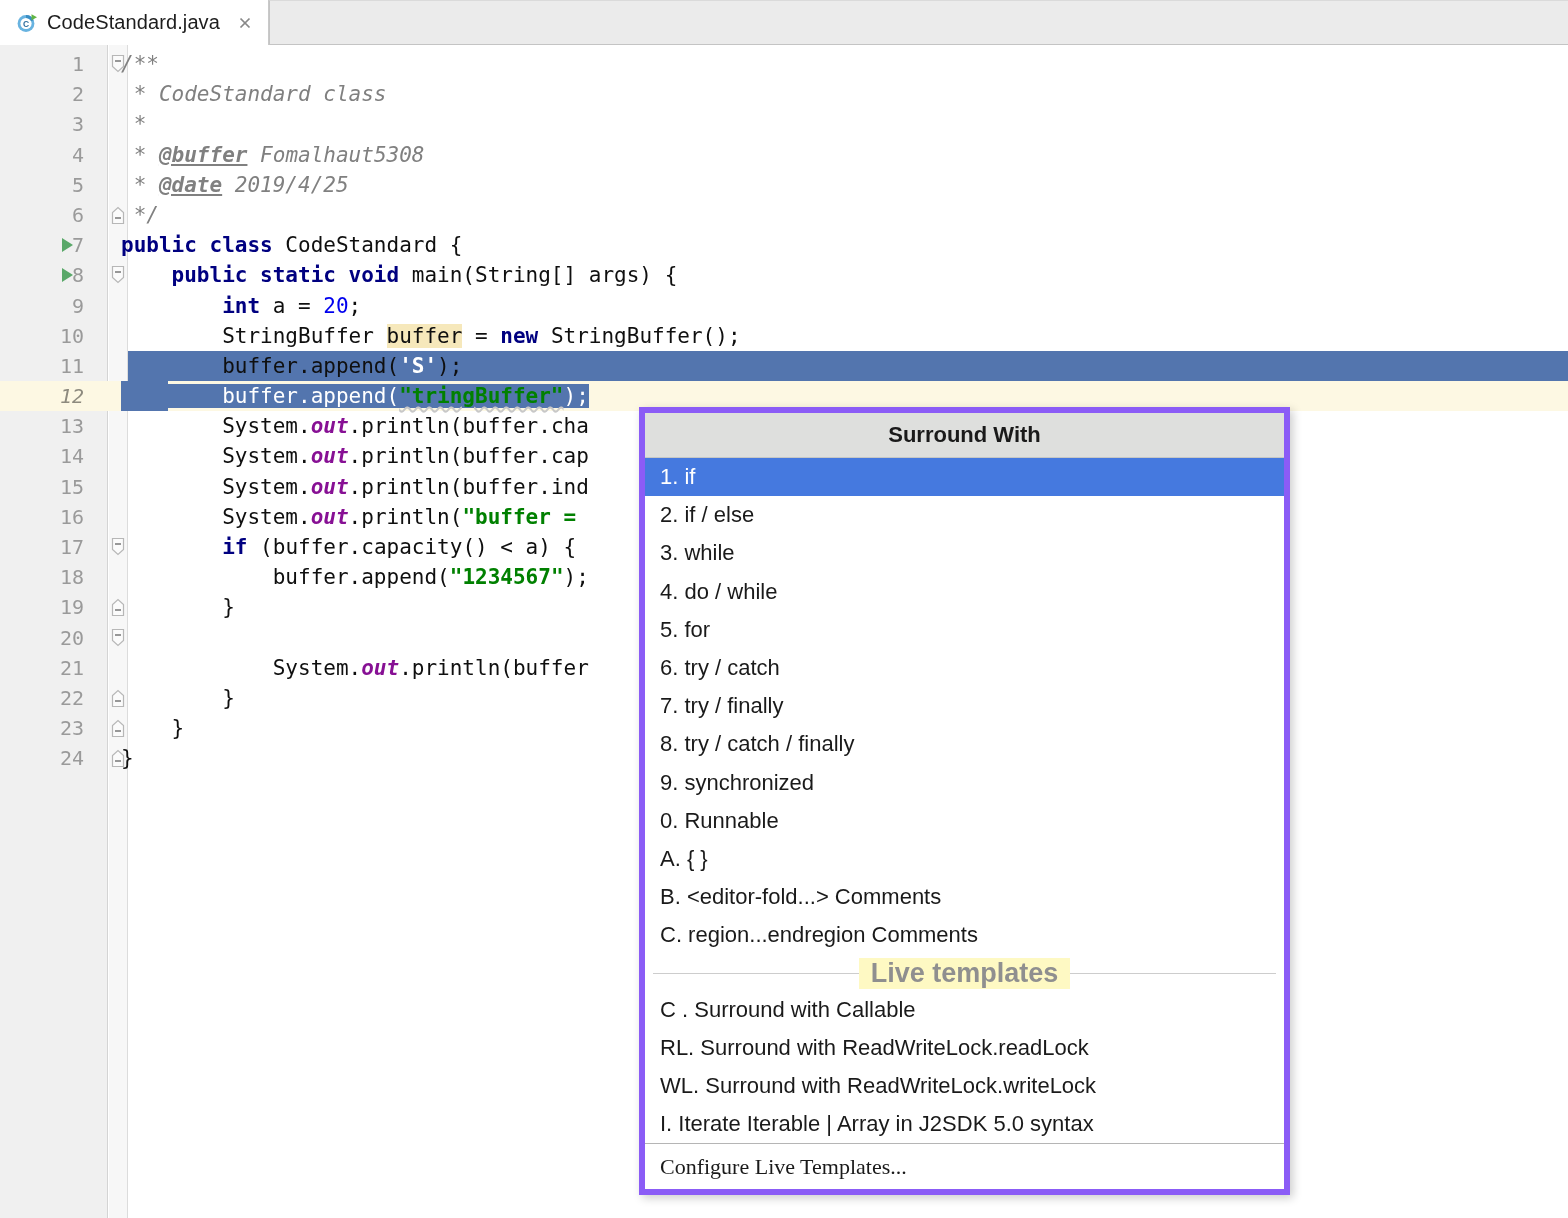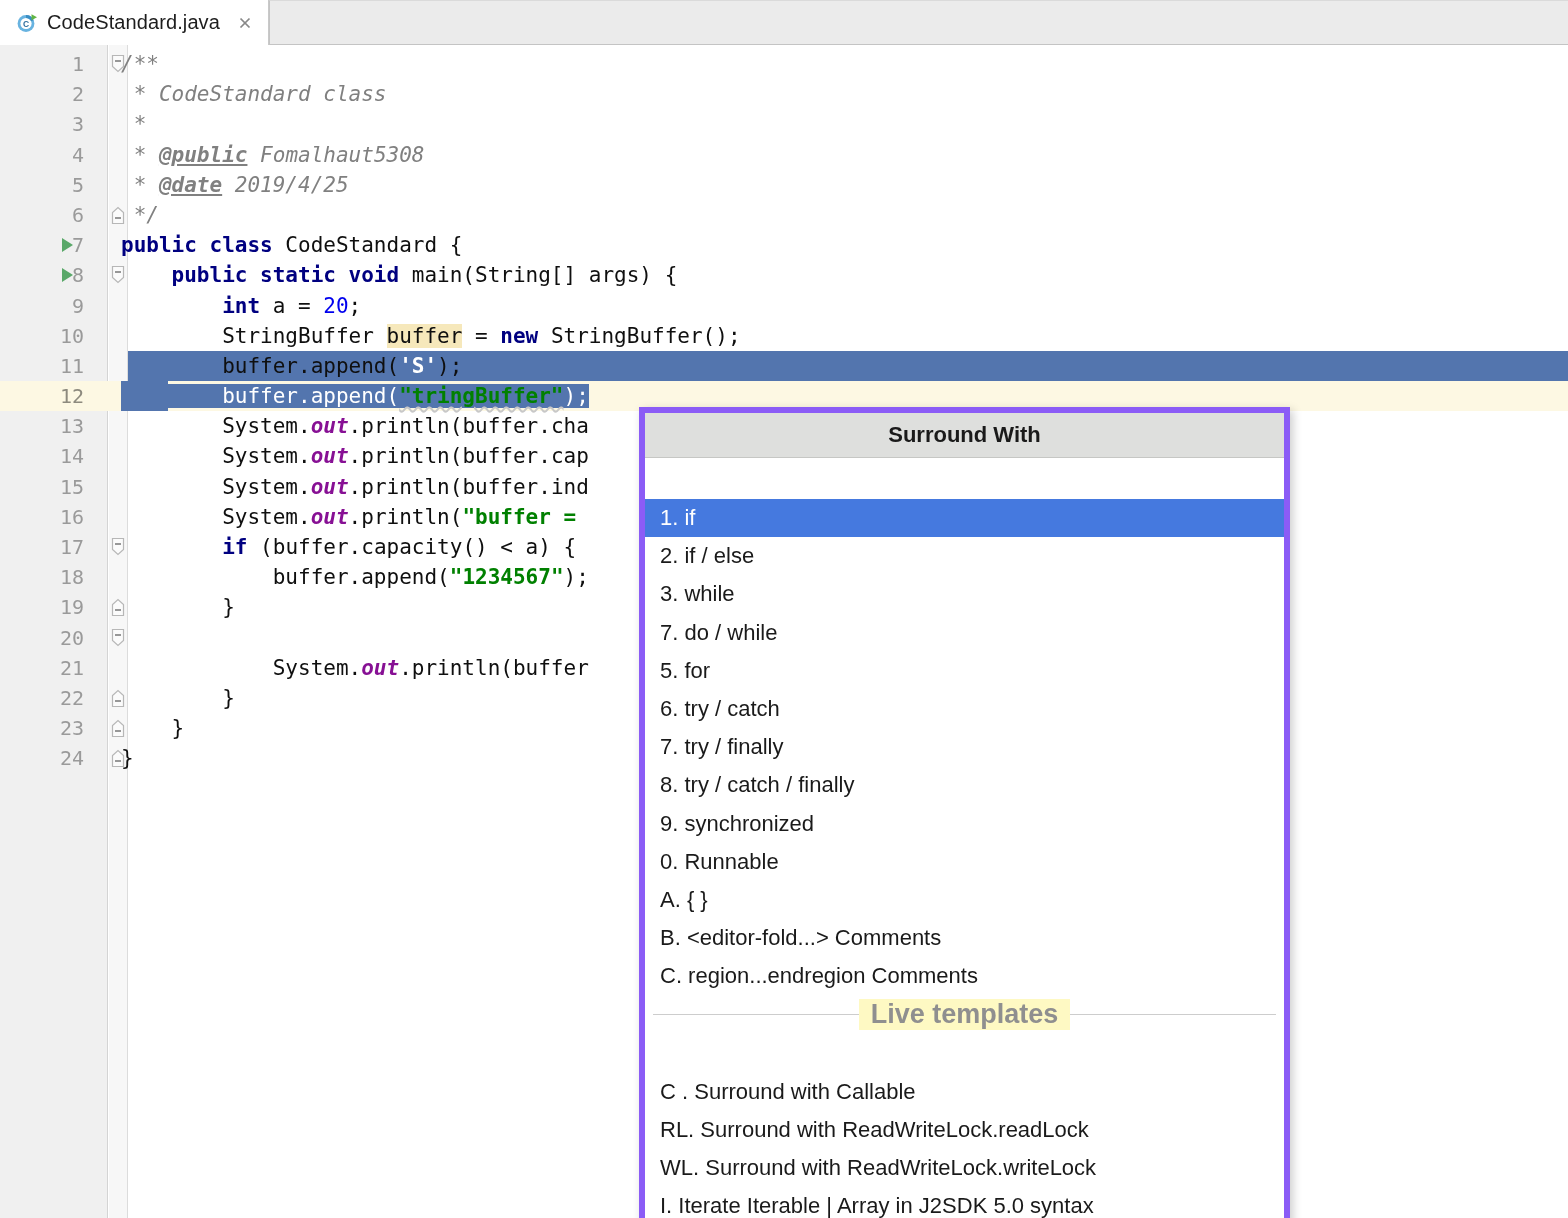--- a/index.html
+++ b/index.html
@@ -142,21 +142,21 @@
     width: 1440px; height: 30.2px;
     background: #5375ae;
   }
   .row.currentline::before {
     content: "";
     position: absolute;
     left: 0; top: 0;
     width: 1568px; height: 30.2px;
     background: #fdf8e3;
   }
-  .row.currentline .lineno { color: #8d8a7e; }
+  .row.currentline .lineno { color: #8d8a7e; font-style: italic; }
   .row.selected-gutter::after {
     content: "";
     position: absolute;
     left: 121px; top: 0;
     width: 47px; height: 30.2px;
     background: #5375ae;
   }
   .row > .code, .row > .lineno, .row > .gmark { z-index: 3; }
 
   
@@ -188,21 +188,21 @@
   }
   .popup-header {
     height: 45px;
     background: #dedfdd;
     border-bottom: 1px solid #c6c7c4;
     display: flex; align-items: center; justify-content: center;
     font-size: 22px;
     color: #1a1a1a;
     font-weight: bold;
   }
-  .popup-list { padding: 0; background: #ffffff; margin-top: 41px; }
+  .popup-list { padding: 0; background: #ffffff; }
   .mitem {
     height: 38.2px;
     display: flex; align-items: center;
     padding-left: 15px;
     font-size: 22px;
     color: #1a1a1a;
     white-space: nowrap;
     cursor: default;
   }
   .mitem.active {
@@ -286,21 +286,21 @@
         <span class="code"><span class="cmt"> * CodeStandard class</span></span>
       </div>
 
       <div class="row">
         <span class="lineno">3</span>
         <span class="code"><span class="cmt"> *</span></span>
       </div>
 
       <div class="row">
         <span class="lineno">4</span>
-        <span class="code"><span class="cmt"> * </span><span class="cmt-tag">@public</span><span class="cmt"> Fomalhaut5308</span></span>
+        <span class="code"><span class="cmt"> * </span><span class="cmt-tag">@buffer</span><span class="cmt"> Fomalhaut5308</span></span>
       </div>
 
       <div class="row">
         <span class="lineno">5</span>
         <span class="code"><span class="cmt"> * </span><span class="cmt-tag">@date</span><span class="cmt"> 2019/4/25</span></span>
       </div>
 
       <div class="row">
         <span class="lineno">6</span>
         <span class="gmark foldmark">
@@ -456,21 +456,21 @@
     </div>
   </div>
 
   <div class="popup">
     <div class="popup-header">Surround With</div>
 
     <div class="popup-list">
       <div class="mitem active">1. if</div>
       <div class="mitem">2. if / else</div>
       <div class="mitem">3. while</div>
-      <div class="mitem">7. do / while</div>
+      <div class="mitem">4. do / while</div>
       <div class="mitem">5. for</div>
       <div class="mitem">6. try / catch</div>
       <div class="mitem">7. try / finally</div>
       <div class="mitem">8. try / catch / finally</div>
       <div class="mitem">9. synchronized</div>
       <div class="mitem">0. Runnable</div>
       <div class="mitem">A. { }</div>
       <div class="mitem">B. &lt;editor-fold...&gt; Comments</div>
       <div class="mitem">C. region...endregion Comments</div>
     </div>

